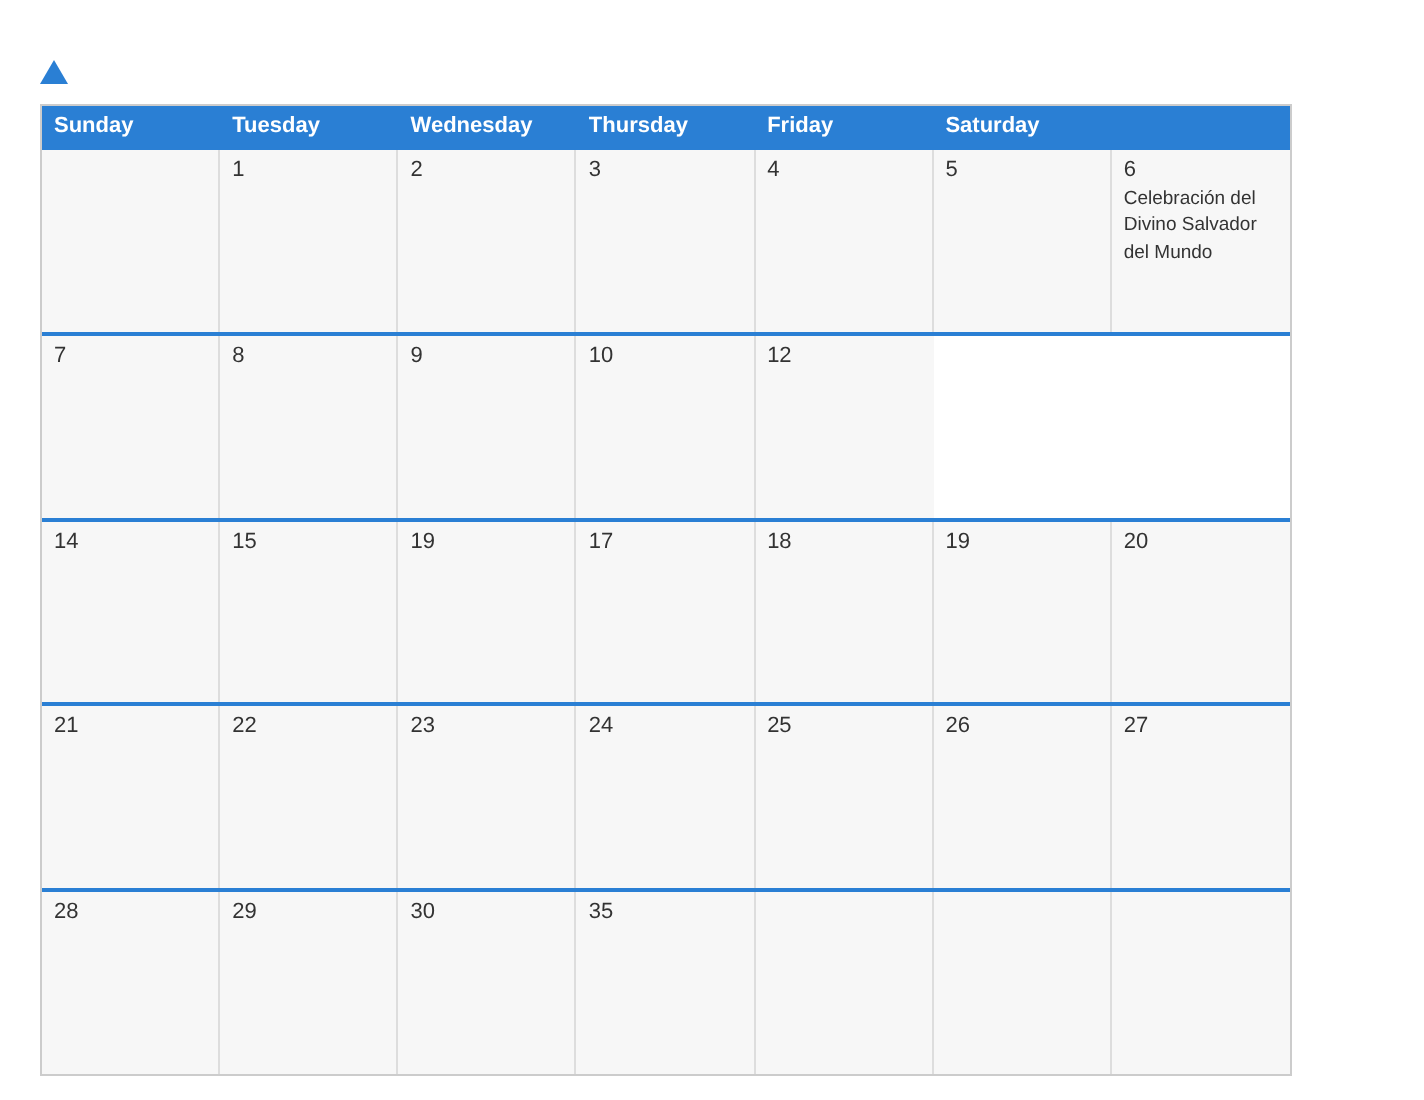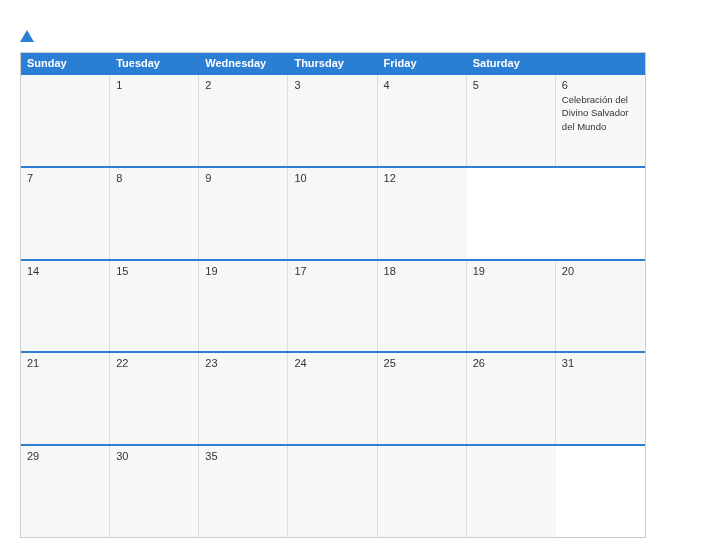--- a/index.html
+++ b/index.html
@@ -224,24 +224,27 @@
           <div class="day-cell">
             <span class="day-num">24</span>
           </div>
           <div class="day-cell">
             <span class="day-num">25</span>
           </div>
           <div class="day-cell">
             <span class="day-num">26</span>
           </div>
           <div class="day-cell">
-            <span class="day-num">31</span>
-          </div>
-        </div>
-        <div class="week-row">
+            <span class="day-num">27</span>
+          </div>
+        </div>
+        <div class="week-row">
+          <div class="day-cell">
+            <span class="day-num">28</span>
+          </div>
           <div class="day-cell">
             <span class="day-num">29</span>
           </div>
           <div class="day-cell">
             <span class="day-num">30</span>
           </div>
           <div class="day-cell">
             <span class="day-num">35</span>
           </div>
           <div class="day-cell empty"></div>

